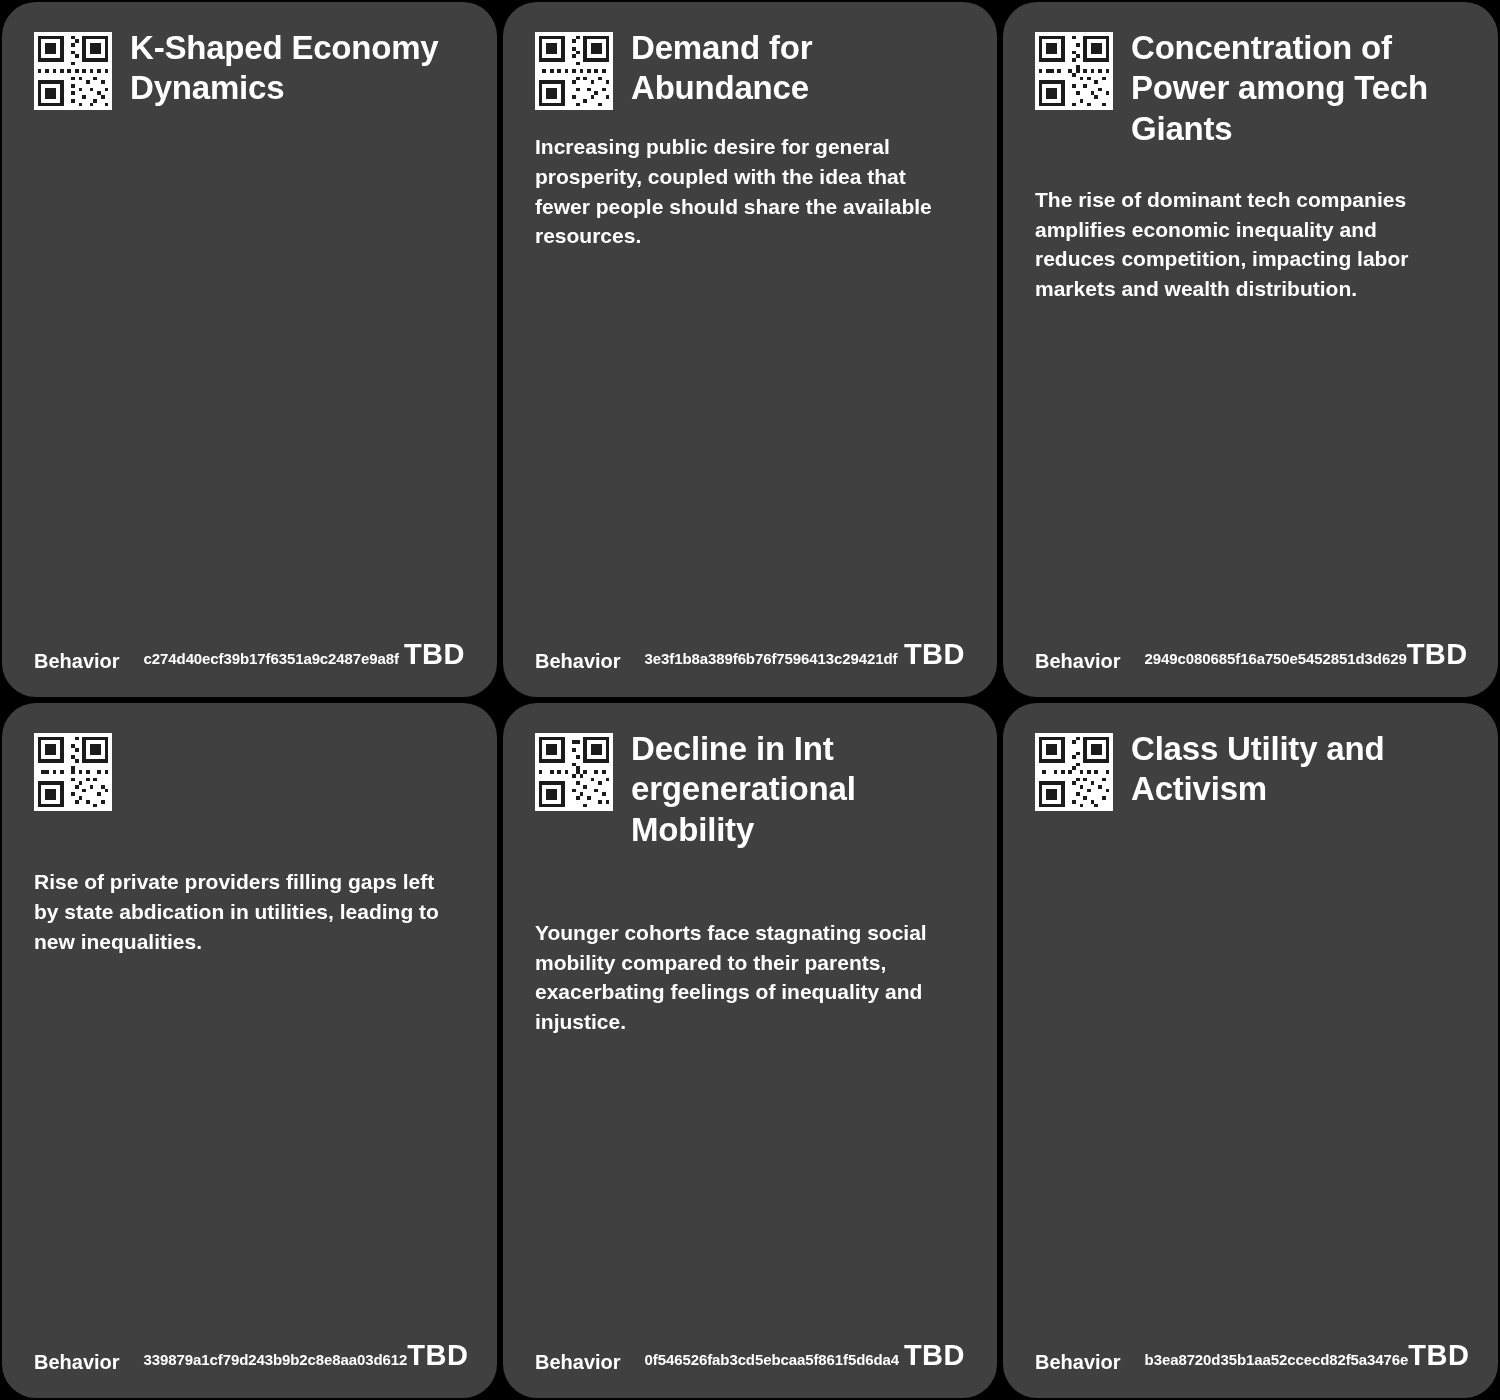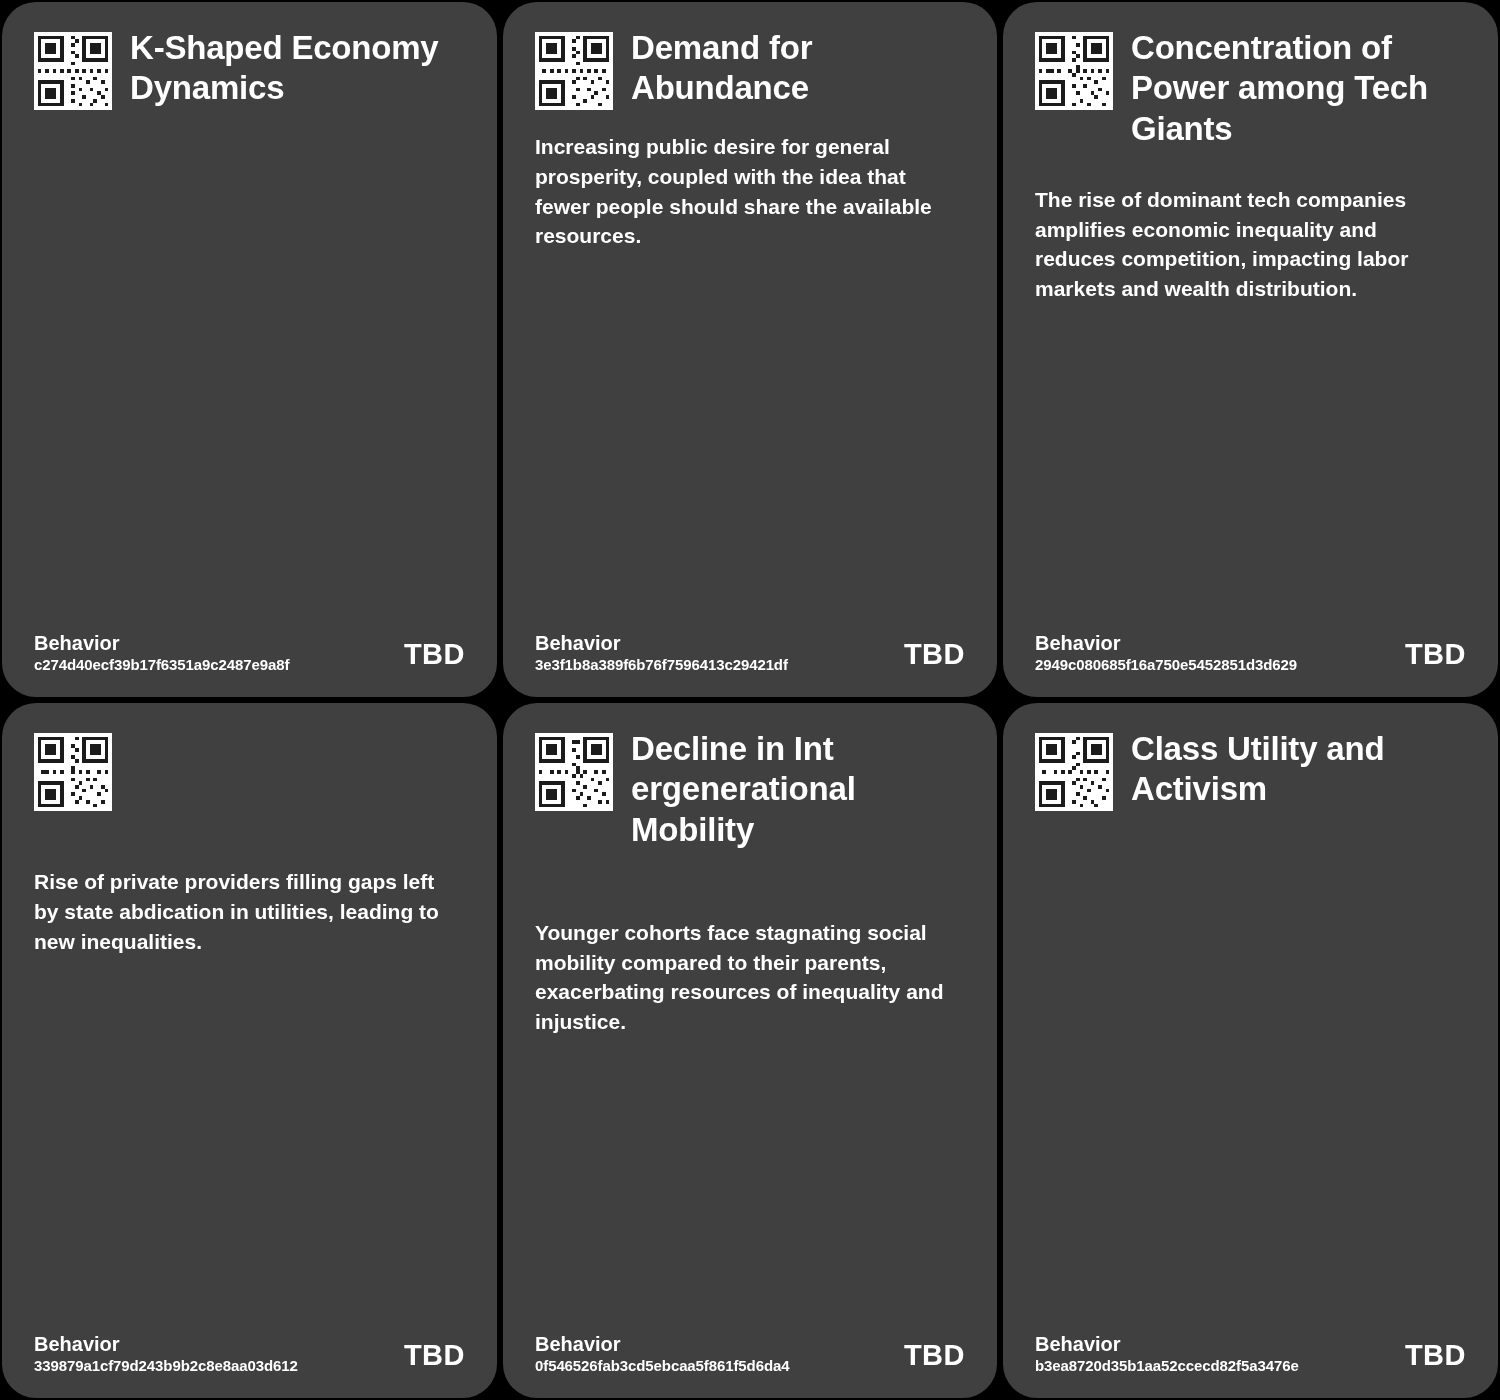--- a/index.html
+++ b/index.html
@@ -77,22 +77,22 @@
     max-width: 95%;
   }
   .card-foot {
     margin-top: auto;
     display: flex;
     align-items: flex-end;
     justify-content: space-between;
   }
   .foot-left {
     display: flex;
-    flex-direction: column;
-    gap: 1px;
+    flex-direction: row;
+    gap: 24px;
   }
   .foot-label {
     color: #ffffff;
     font-size: 20px;
     font-weight: bold;
   }
   .foot-hash {
     color: #ffffff;
     font-size: 15px;
     font-weight: bold;
@@ -439,21 +439,21 @@
                 <rect x="14" y="17" width="1" height="1"></rect>
               <rect x="17" y="18" width="1" height="1"></rect>
                 <rect x="19" y="18" width="1" height="1"></rect>
               <rect x="11" y="17" width="1" height="1"></rect>
                 <rect x="13" y="19" width="1" height="1"></rect>
             </g>
           </svg>
         </div>
         <div class="card-title">Decline in Int ergenerational Mobility</div>
       </div>
-      <div class="card-body" style="margin-top:68px;">Younger cohorts face stagnating social mobility compared to their parents, exacerbating resources of inequality and injustice.</div>
+      <div class="card-body" style="margin-top:68px;">Younger cohorts face stagnating social mobility compared to their parents, exacerbating feelings of inequality and injustice.</div>
       <div class="card-foot">
         <div class="foot-left">
           <div class="foot-label">Behavior</div>
           <div class="foot-hash">0f546526fab3cd5ebcaa5f861f5d6da4</div>
         </div>
         <div class="foot-right">TBD</div>
       </div>
     </div>
 
     <div class="card">

